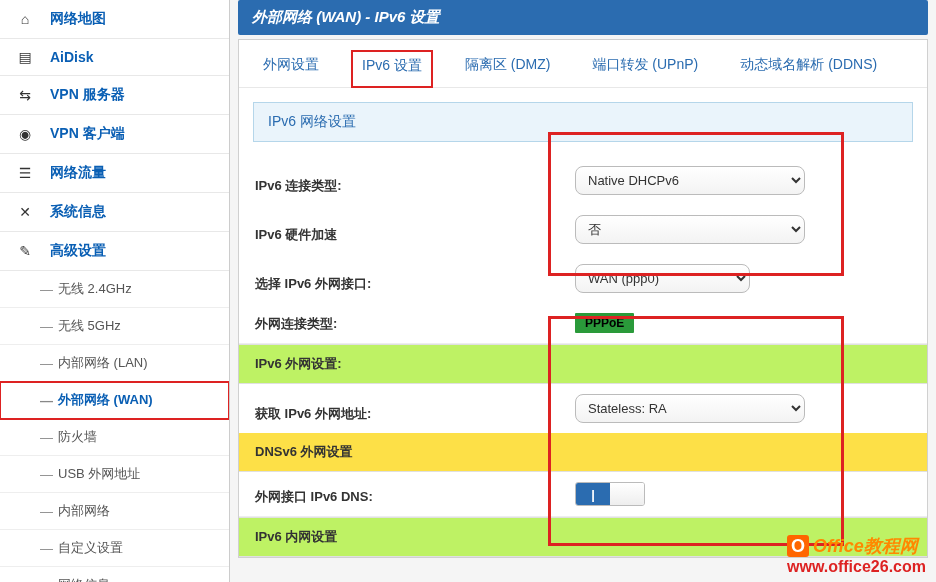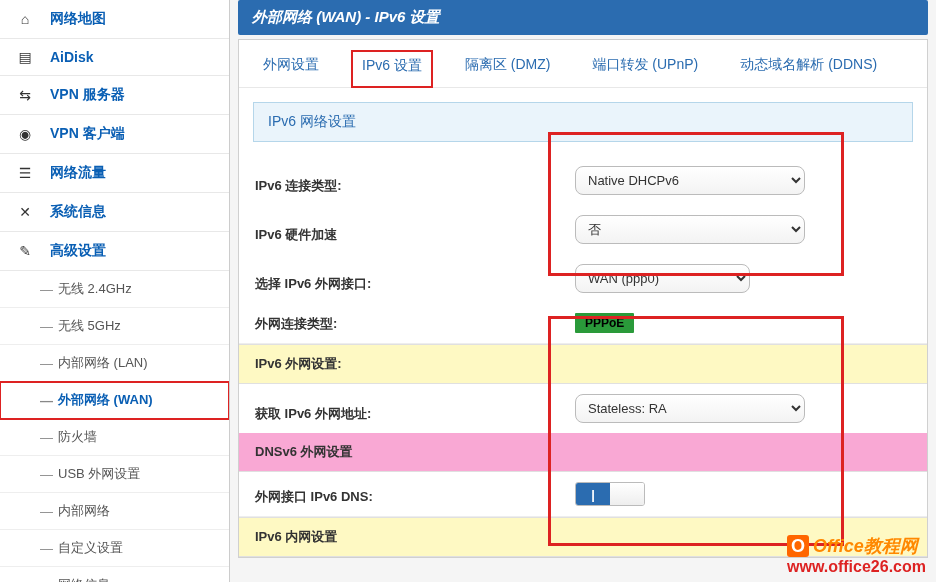--- a/index.html
+++ b/index.html
@@ -20,21 +20,21 @@
     .tab.active { border: 1px solid #ccc; border-bottom: 1px solid #fff; background: #fff; margin-bottom: -1px; position: relative; }
     .tab.hl-red { outline: 2px solid #d22; outline-offset: -2px; }
     .section-banner { margin: 14px; padding: 10px 14px; background: #eaf4fb; border: 1px solid #b5d6ea; color: #2b6cb0; font-size: 14px; }
     .form-row { display: flex; align-items: flex-end; padding: 10px 16px; }
     .form-row.with-border { border-bottom: 1px solid #eee; }
     .form-label { width: 320px; color: #333; font-weight: bold; font-size: 13px; }
     .form-control { flex: 1; }
     select { width: 230px; padding: 5px 8px; border: 1px solid #bbb; background: #fff linear-gradient(#fff,#f3f3f3); font-size: 13px; color: #333; border-radius: 8px; }
     select.narrow { width: 175px; }
     .badge { display: inline-block; background: #2a9a3a; color: #000000; padding: 3px 10px; border-radius: 1px; font-size: 12px; font-weight: bold; }
-    .section-header { background: #fef9c3; padding: 10px 16px; font-weight: bold; color: #333; border-top: 1px solid #e0e0e0; border-bottom: 1px solid #e0e0e0; }
+    .section-header { background: #bef264; padding: 10px 16px; font-weight: bold; color: #333; border-top: 1px solid #e0e0e0; border-bottom: 1px solid #e0e0e0; }
     .toggle { display: inline-flex; border: 1px solid #bbb; border-radius: 3px; overflow: hidden; width: 70px; height: 24px; }
     .toggle .on { flex: 1; background: #2b6cb0; color: #fff; display: flex; align-items: center; justify-content: center; font-weight: bold; }
     .toggle .off { flex: 1; background: linear-gradient(#fff,#eee); }
     .overlay-box { position: absolute; border: 3px solid #d22; pointer-events: none; }
     .watermark { position: absolute; bottom: 6px; right: 10px; font-size: 18px; font-weight: bold; color: #ff8800; font-style: italic; pointer-events: none; }
     .watermark .sub { display:block; font-size: 16px; color: #d22; font-style: normal; }
     .wm-icon { display:inline-block; background:#ff6600; color:#fff; width:22px; height:22px; border-radius:3px; text-align:center; line-height:22px; font-style:normal; margin-right:4px; }
   </style>
 </head>
 <body>
@@ -85,21 +85,21 @@
     <div class="sidebar-sub active hl-red">
         <span class="dash">—</span>
         <span>外部网络 (WAN)</span>
       </div>
     <div class="sidebar-sub">
         <span class="dash">—</span>
         <span>防火墙</span>
       </div>
     <div class="sidebar-sub">
         <span class="dash">—</span>
-        <span>USB 外网设置</span>
+        <span>USB 外网地址</span>
       </div>
     <div class="sidebar-sub">
         <span class="dash">—</span>
         <span>内部网络</span>
       </div>
     <div class="sidebar-sub">
         <span class="dash">—</span>
         <span>自定义设置</span>
       </div>
     <div class="sidebar-sub">
@@ -137,21 +137,21 @@
         <div class="form-label">外网连接类型:</div>
         <div class="form-control"><span class="badge">PPPoE</span></div>
       </div>
 
       <div class="section-header">IPv6 外网设置:</div>
       <div class="form-row">
         <div class="form-label">获取 IPv6 外网地址:</div>
         <div class="form-control"><select><option>Stateless: RA</option></select></div>
       </div>
 
-      <div class="section-header" style="background:#f9a8d4;border-top:none">DNSv6 外网设置</div>
+      <div class="section-header" style="background:#fde047;border-top:none">DNSv6 外网设置</div>
       <div class="form-row with-border">
         <div class="form-label">外网接口 IPv6 DNS:</div>
         <div class="form-control">
           <div class="toggle">
             <div class="on">|</div>
             <div class="off"></div>
           </div>
         </div>
       </div>
 

